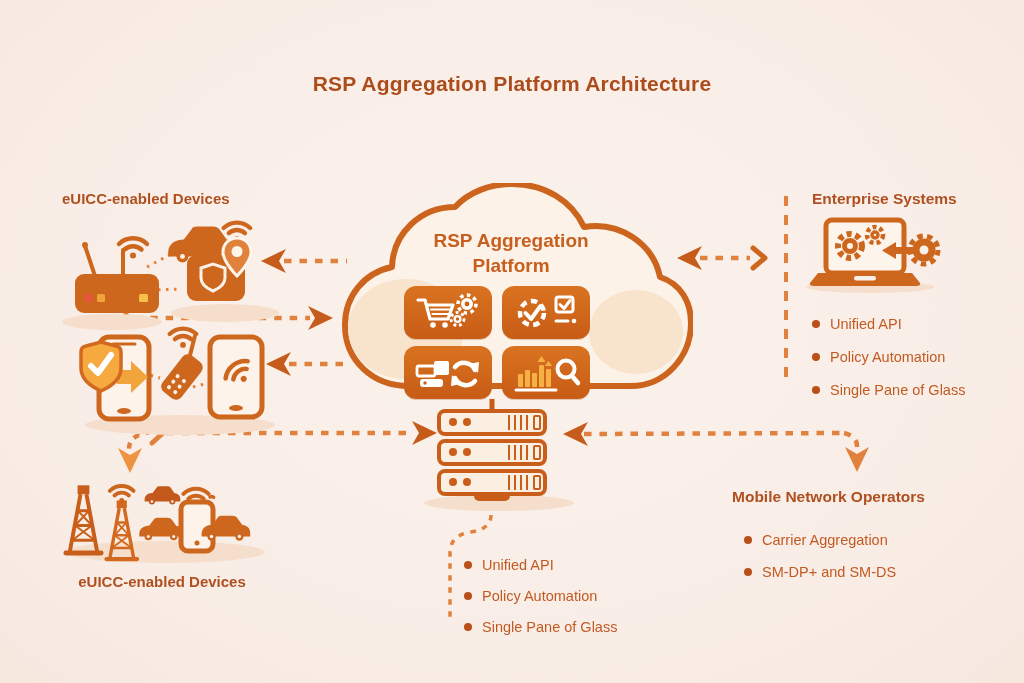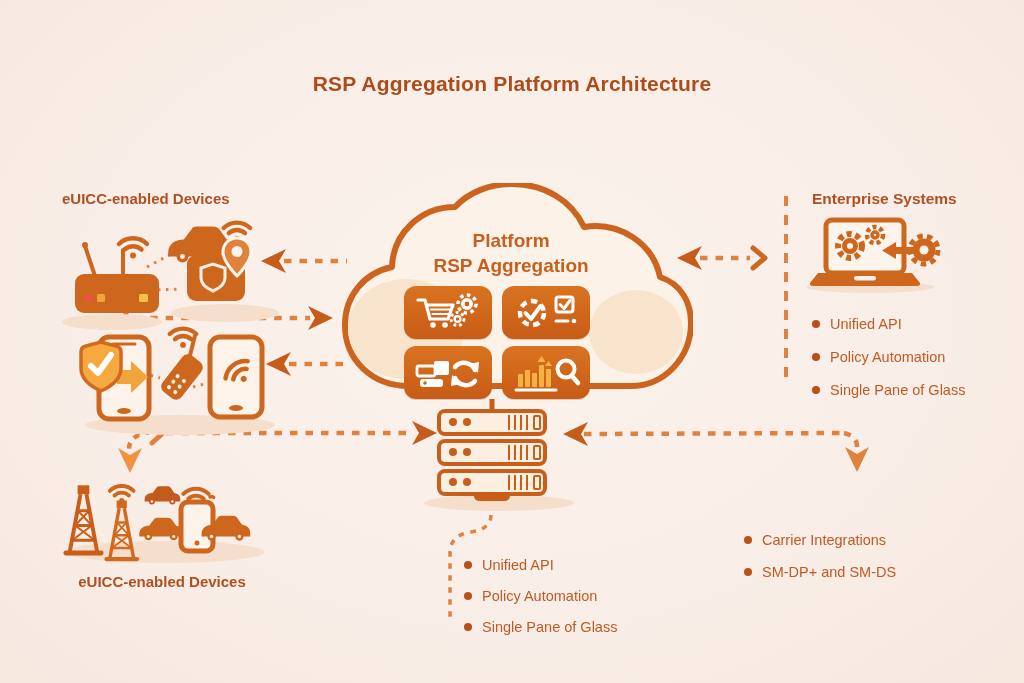--- a/index.html
+++ b/index.html
@@ -167,22 +167,22 @@
     </g>
   </svg>
 
   <svg class="abs" style="left:331px;top:183px;z-index:2;" width="362" height="222" viewBox="0 0 362 222">
     <path d="M78 203 C41 203 14 177 14 142 C14 113 33 90 61 84 C62 50 90 24 124 24 C138 9 159 1 181 1 C214 1 241 18 253 44 C288 38 322 60 329 94 C350 101 360 119 360 140 C360 174 334 203 300 203 Z" fill="#FCF2E7" stroke="#CC641D" stroke-width="6" stroke-linejoin="round"></path>
     <ellipse cx="75" cy="146" rx="58" ry="50" fill="#F8E3CC"></ellipse>
     <ellipse cx="305" cy="149" rx="47" ry="42" fill="#F8E3CC"></ellipse>
   </svg>
 
   <div class="cloud-title">
+    <span style="display:block">RSP Aggregation</span>
     <span style="display:block">Platform</span>
-    <span style="display:block">RSP Aggregation</span>
   </div>
 
   <div class="tile-grid">
     <div class="tile">
       <svg width="72" height="42" viewBox="0 0 72 42">
         <g stroke="#fff" fill="none" stroke-linecap="round" stroke-linejoin="round">
           <path d="M6 8 H13 L18 27 H36 L41 13 H16" stroke-width="3.2"></path>
           <path d="M19 17.5 H39 M20.5 22 H37.5" stroke-width="2.2"></path>
         </g>
         <circle cx="21" cy="33" r="2.8" fill="#fff"></circle>
@@ -304,18 +304,19 @@
       <rect x="123" y="50" width="32" height="49" rx="7" fill="#FDF3EA" stroke="#CE671E" stroke-width="5"></rect>
       <circle cx="139" cy="91" r="2.5" fill="#CE671E"></circle>
       <path d="M152 45 Q156 43 157 49" stroke="#CE671E" stroke-width="3.5" fill="none" stroke-linecap="round" stroke-dasharray="4 4"></path>
     </g>
     <g color="#CE671E" transform="translate(140,62) scale(0.9)">
         <use href="#car"></use>
       </g>
   </svg>
   <div class="group-label" style="left:62px;top:573px;width:200px;text-align:center;">eUICC-enabled Devices</div>
 
+  <div class="section-heading" style="left:732px;top:488px;">Mobile Network Operators</div>
   <ul class="bullets mno-bullets" style="left:732px;top:520px;">
-    <li>Carrier Integrations</li>
+    <li>Carrier Aggregation</li>
     <li>SM-DP+ and SM-DS</li>
   </ul>
 
 </div>
 
 </body></html>

